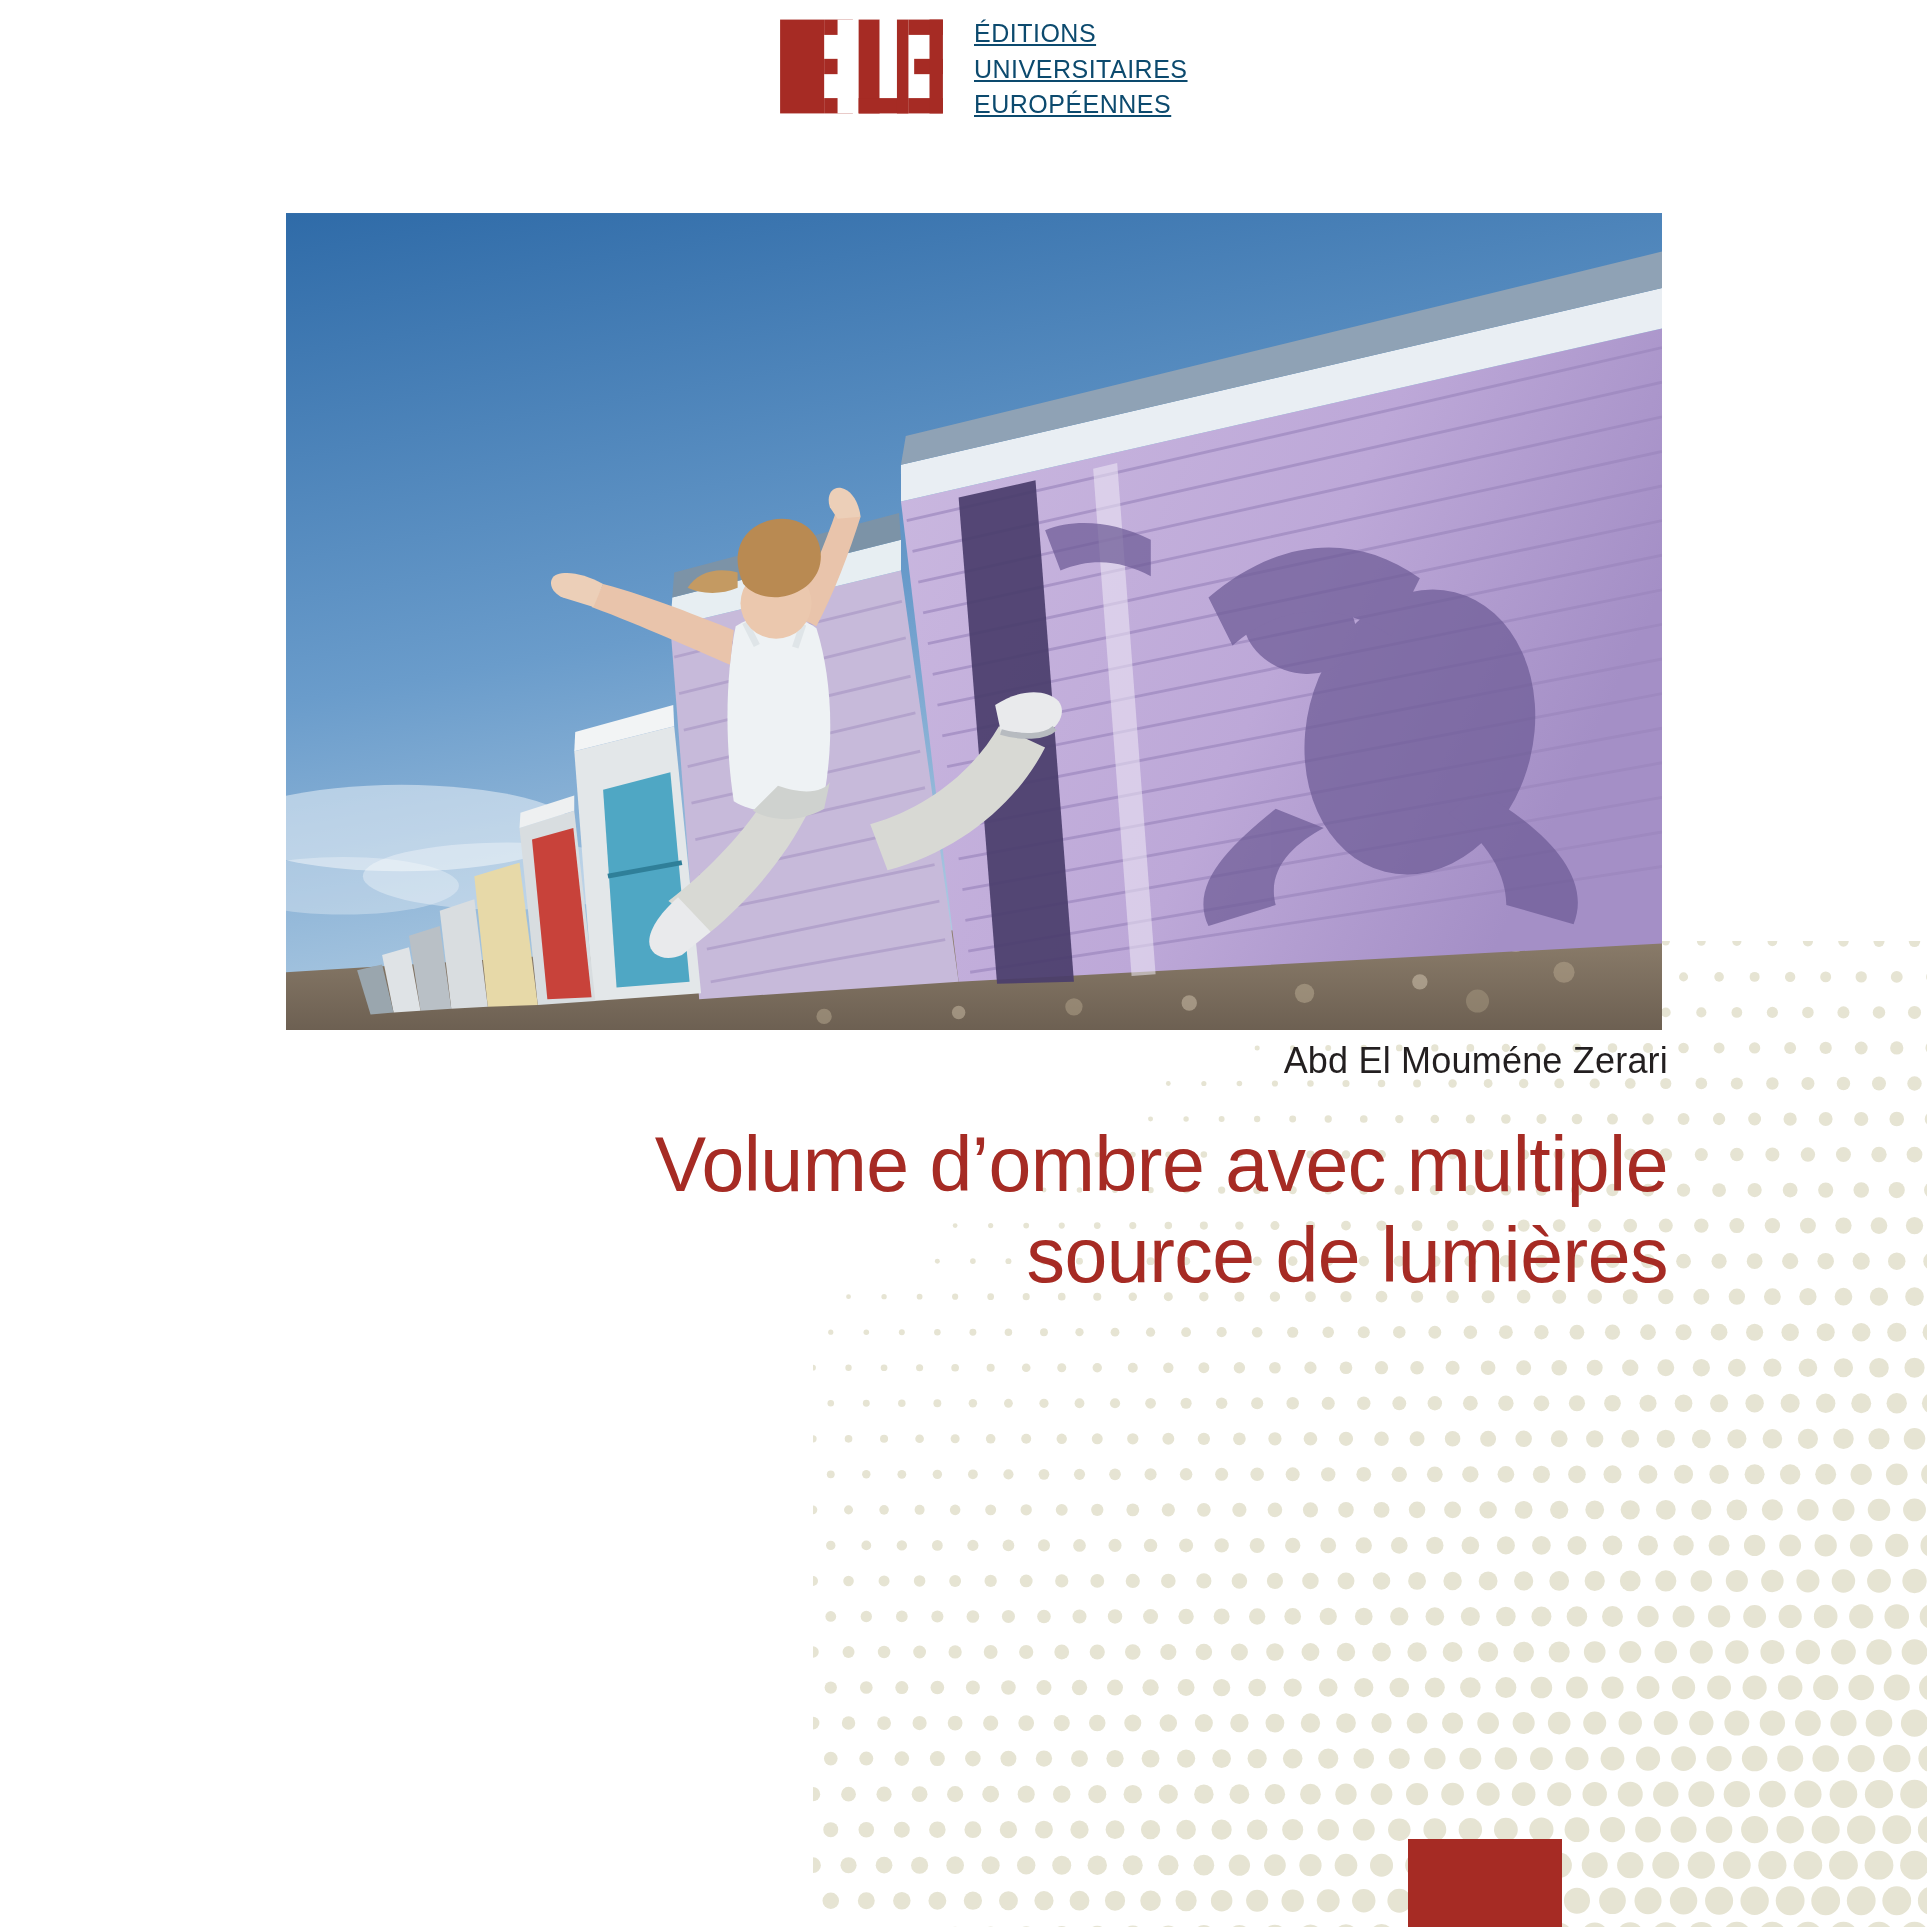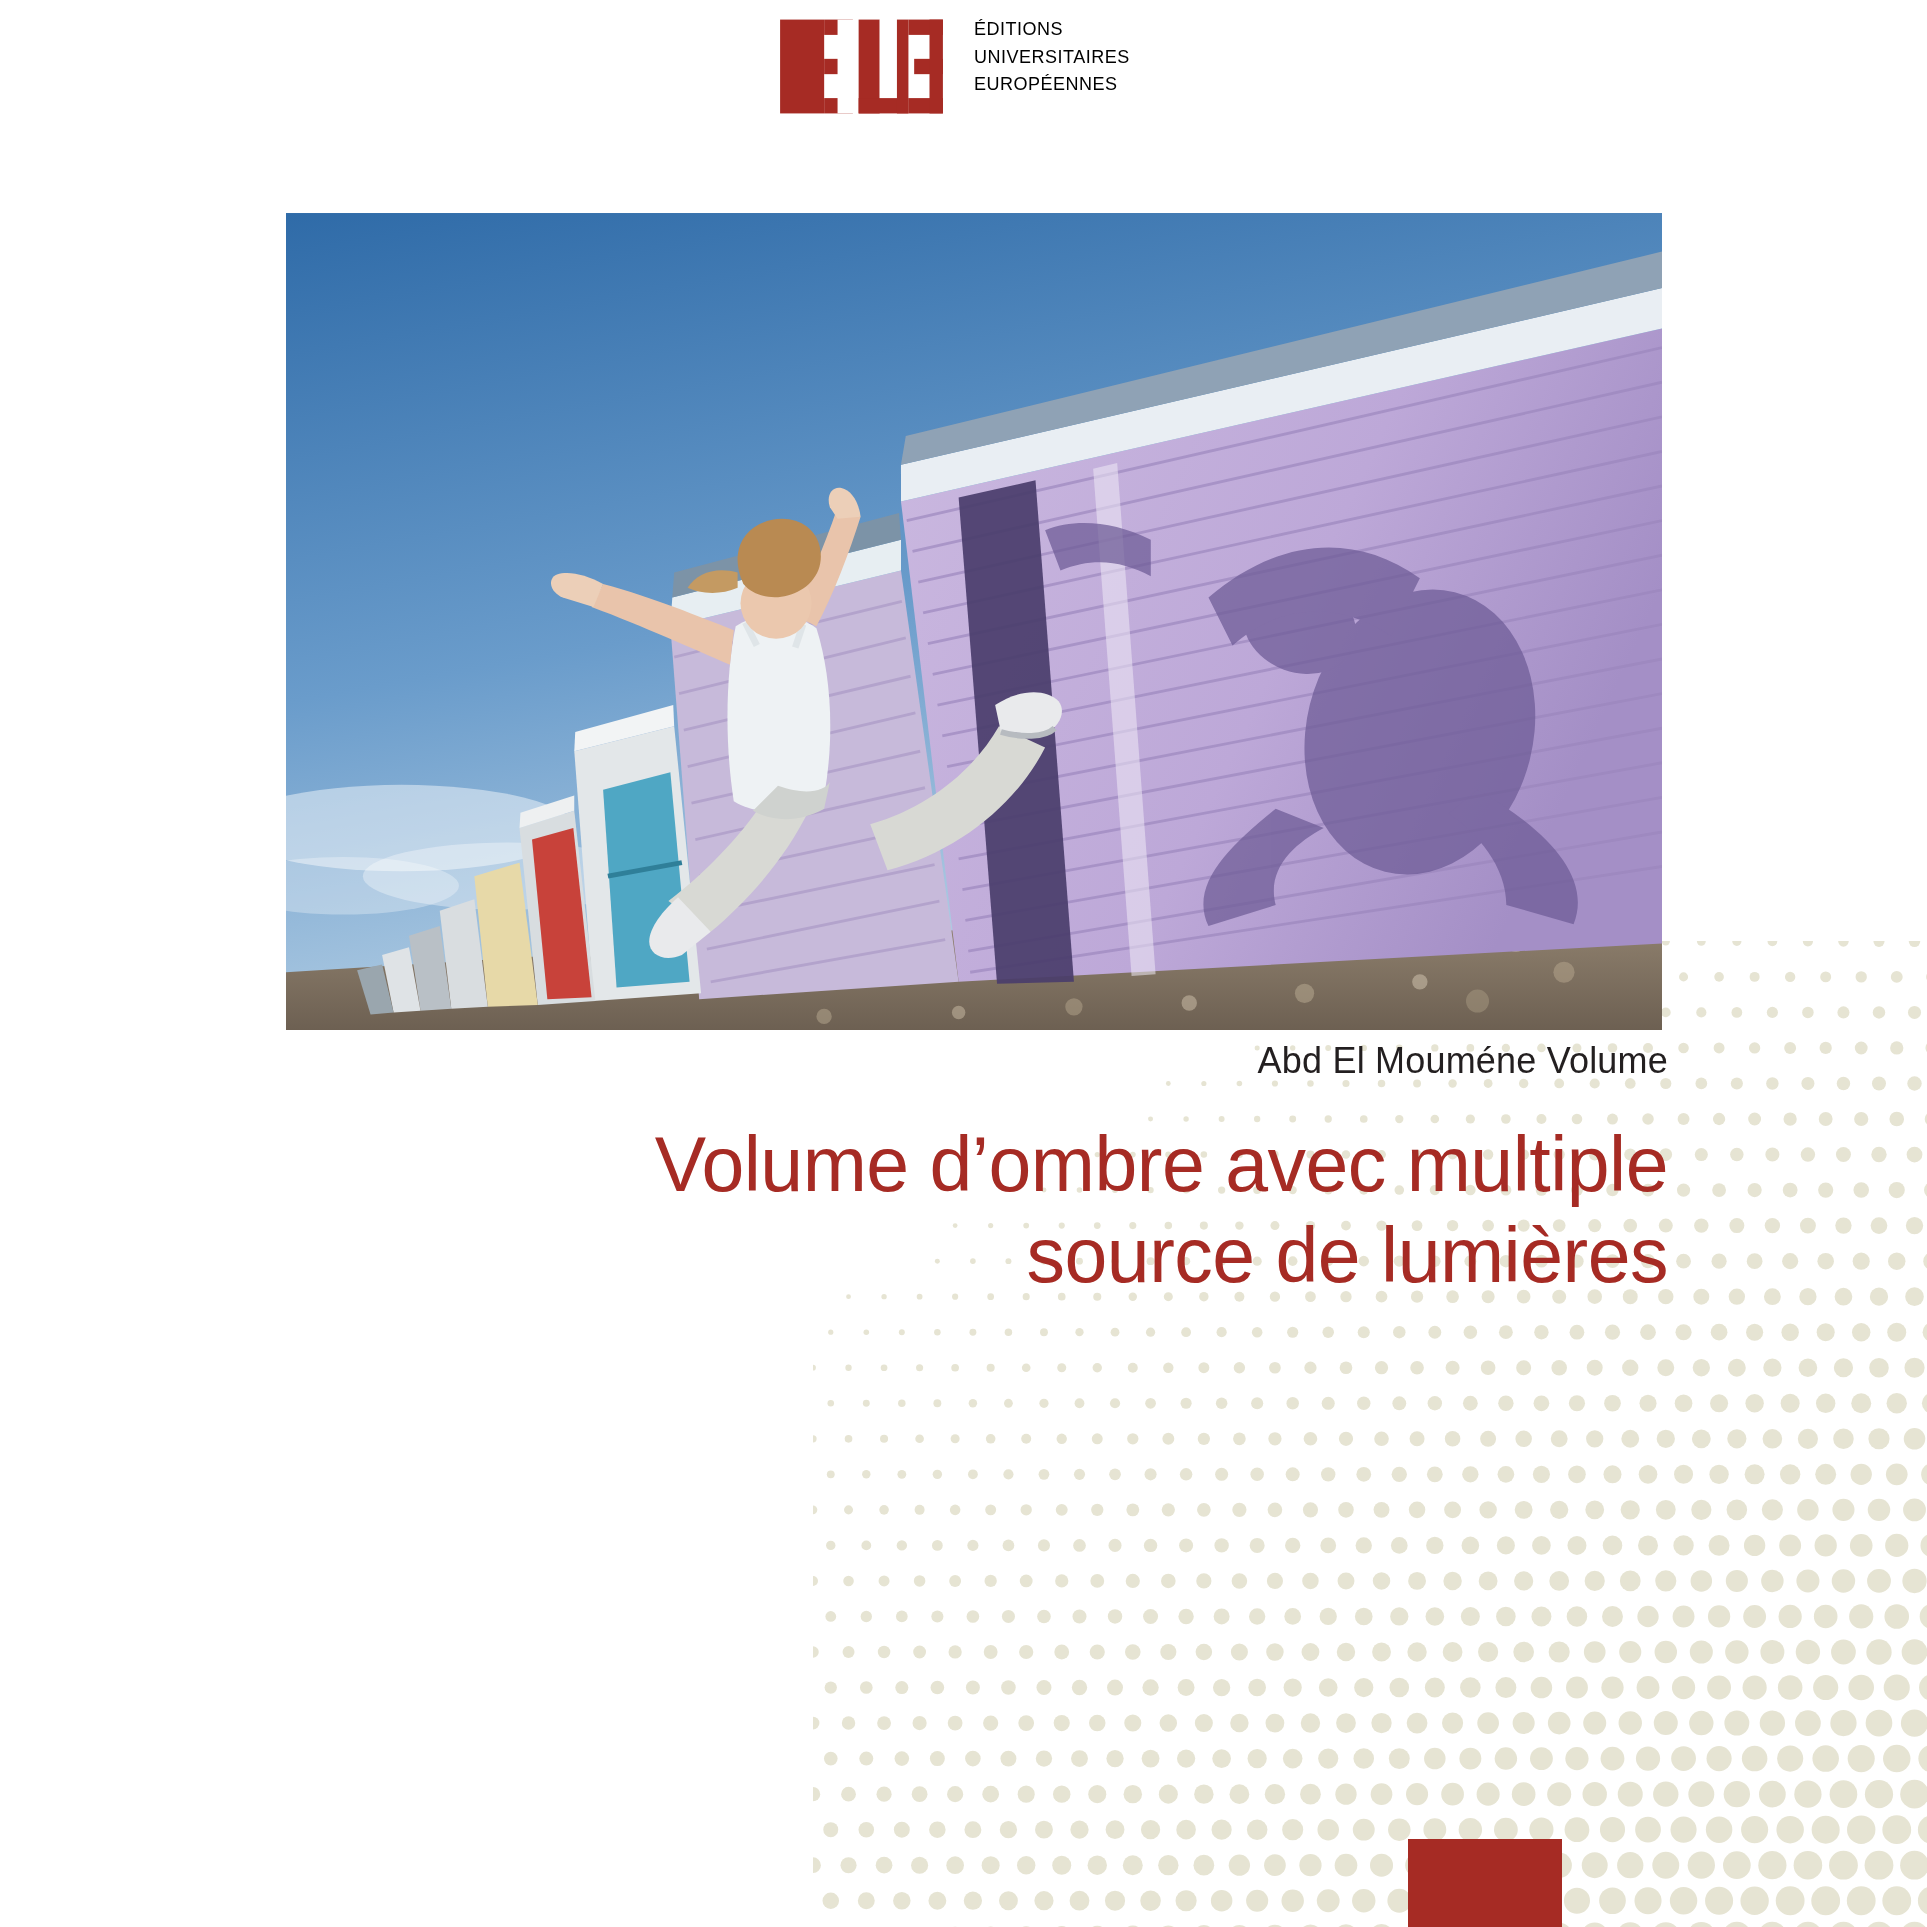--- a/index.html
+++ b/index.html
@@ -39,25 +39,26 @@
   }
   .logo-mark svg { display: block; }
 
   .publisher-lines {
     padding-top: 9.6px;
     display: flex;
     flex-direction: column;
     gap: 6.7px;
   }
   .publisher-lines div {
-    font-size: 18px;
+    font-size: 25px;
     letter-spacing: 0.5px;
-    color: #000000;
+    color: #0c4a6e;
     line-height: 1.15;
     white-space: nowrap;
+    text-decoration: underline;
   }
 
   
   .dots {
     position: absolute;
     right: 0;
     top: 941px;
     width: 1114px;
     height: 986px;
     overflow: hidden;
@@ -1162,20 +1163,20 @@
 
           <path d="M476 386 C464 360, 470 336, 492 324 C520 310, 552 322, 556 350 C560 374, 544 392, 522 398 C508 402, 488 400, 476 386 Z" fill="#b98a52"></path>
           <path d="M470 374 C448 368, 428 374, 418 390 C430 396, 452 398, 470 390 Z" fill="#c49a62"></path>
 
           <path d="M512 596 C540 606, 560 602, 566 592 L560 620 C536 634, 506 634, 486 622 Z" fill="#cfd2cf"></path>
         </g>
       </g>
     </svg>
   </div>
 
-  <div class="author">Abd El Mouméne Volume</div>
+  <div class="author">Abd El Mouméne Zerari</div>
 
   <div class="title">Volume d’ombre avec multiple source de lumières</div>
 
   <div class="red-square"></div>
 
 </div>
 
 
 </body></html>

